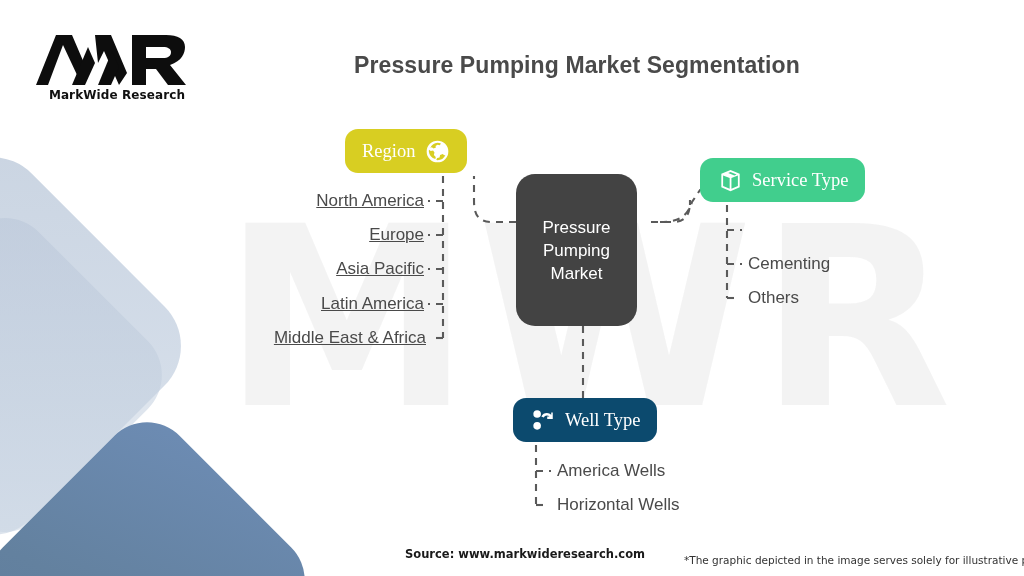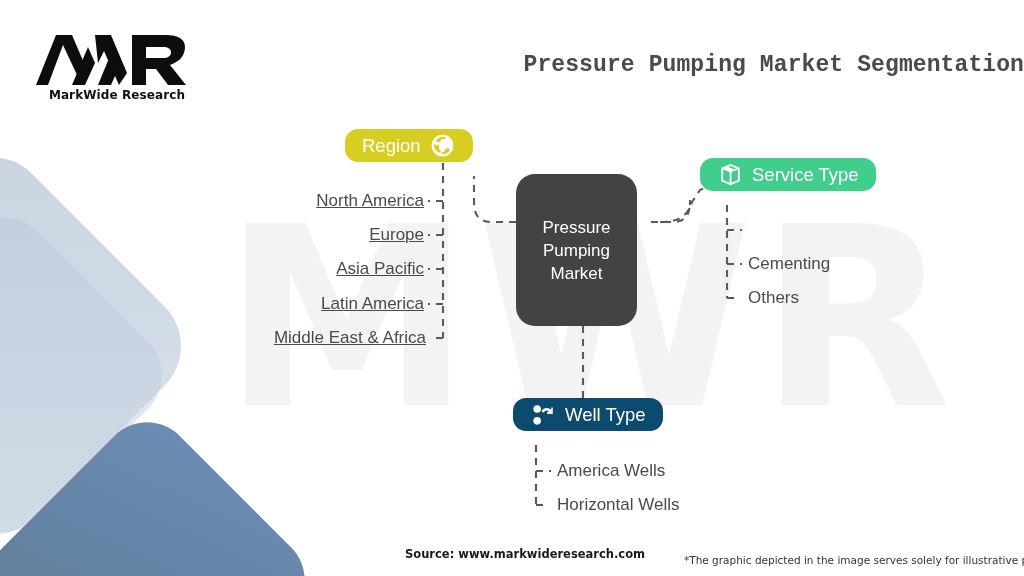--- a/index.html
+++ b/index.html
@@ -108,28 +108,27 @@
     margin-top: 2px;
     white-space: nowrap;
   }
 
   
   .title {
     position: absolute;
     left: 0;
     top: 52px;
     width: 1024px;
-    text-align: right;
+    text-align: center;
     padding-left: 130px;
     font-size: 23px;
     font-weight: 700;
     color: #4a4a4a;
     letter-spacing: .1px;
     z-index: 5;
-    font-family: Liberation Mono, monospace;
   }
 
   
   #connectors {
     position: absolute;
     inset: 0;
     width: 1024px;
     height: 576px;
     z-index: 2;
     pointer-events: none;
@@ -164,24 +163,25 @@
     line-height: 23px;
     text-align: center;
   }
 
   
   .badge {
     position: absolute;
     display: flex;
     align-items: center;
     gap: 9px;
-    height: 33px;
+    height: 44px;
     padding: 0 17px;
     border-radius: 13px;
     z-index: 4;
+    font-family: Liberation Serif, serif;
   }
   .badge .badge-label {
     color: #ffffff;
     font-size: 18.5px;
     font-weight: 400;
     white-space: nowrap;
   }
   .badge .badge-icon {
     width: 26px;
     height: 26px;

